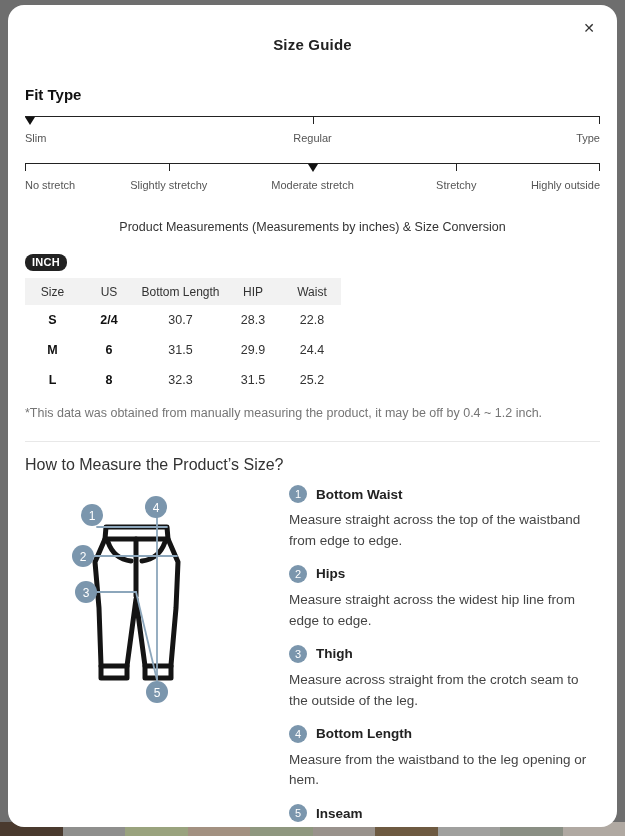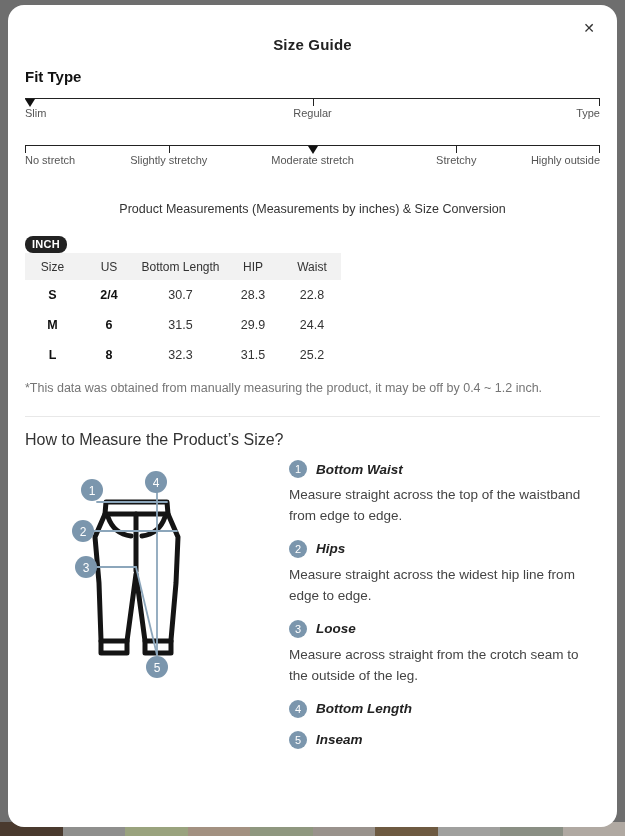--- a/index.html
+++ b/index.html
@@ -28,52 +28,52 @@
     position: absolute; top: 16px; right: 22px;
     font-size: 14px; color: #333; cursor: pointer;
     background: none; border: none; line-height: 1;
     font-family: "DejaVu Sans", sans-serif;
   }
   .modal-title {
     text-align: center; font-size: 15px; font-weight: 700; color: #222;
     margin-top: 15px; letter-spacing: .2px;
   }
   .section-heading {
-    font-size: 15px; font-weight: 700; color: #111; margin-top: 15px;
+    font-size: 15px; font-weight: 700; color: #111; margin-top: 33px;
   }
   .slider {
     position: relative; margin-top: 13px; height: 34px;
     border-top: 1px solid #222;
   }
   .slider .tick {
     position: absolute; top: 0; width: 1px; height: 7px; background: #222;
   }
   .slider .tick.end { transform: translateX(-100%); }
   .slider .marker {
     position: absolute; top: 0; width: 0; height: 0;
     border-left: 5.5px solid transparent;
     border-right: 5.5px solid transparent;
     border-top: 8px solid #111;
     transform: translateX(-30%);
   }
   .slider .marker.center { transform: translateX(-50%); }
   .slider .lbl {
-    position: absolute; top: 8px; font-size: 11px; color: #555; white-space: nowrap;
+    position: absolute; top: 15px; font-size: 11px; color: #555; white-space: nowrap;
   }
   .slider .lbl.mid { transform: translateX(-50%); }
   .slider .lbl.last { transform: translateX(-100%); }
   .measure-caption {
     text-align: center; font-size: 12.5px; color: #333; margin-top: 23px;
   }
   .unit-badge {
     display: inline-block; margin-top: 20px;
     background: #222222; color: #fff; font-size: 11px; font-weight: 700;
     padding: 2px 7px 3px 7px; letter-spacing: .3px; border-radius: 8px;
   }
-  table.size-table { border-collapse: collapse; table-layout: fixed; }
+  table.size-table { border-collapse: collapse; margin-top: 7px; table-layout: fixed; }
   table.size-table th {
     background: #f2f2f2; font-weight: 400; font-size: 12px; color: #333;
     height: 27px; text-align: center;
   }
   table.size-table td {
     font-size: 12.5px; color: #333; height: 30px; text-align: center;
   }
   table.size-table td.strong { font-weight: 700; color: #111; }
   .table-note { margin-top: 11px; font-size: 12.5px; color: #757575; }
   .divider { border: none; border-top: 1px solid #e8e8e8; margin-top: 21px; }
@@ -82,21 +82,21 @@
   .diagram-col { width: 264px; flex: 0 0 264px; }
   .items-col { flex: 1; padding-top: 10px; }
   .howto-item { margin-bottom: 13px; }
   .item-head { display: flex; align-items: center; gap: 9px; }
   .num-circle {
     width: 18px; height: 18px; border-radius: 50%;
     background: #7b96ad; color: #fff; font-size: 11px;
     display: flex; align-items: center; justify-content: center;
     flex: 0 0 18px;
   }
-  .item-title { font-size: 13.5px; font-weight: 700; color: #222; font-style: italic; }
+  .item-title { font-size: 13.5px; font-weight: 700; color: #222; }
   .item-desc { margin-top: 7px; font-size: 13.5px; color: #444; line-height: 1.55; }
   .pants-svg { margin-left: 14px; margin-top: 11px; display: block; }
 </style>
 </head>
 <body>
 
 <div class="backdrop-strip">
   <div style="background:#4a3a2e"></div>
   <div style="background:#8f8f8d"></div>
   <div style="background:#9aa37e"></div>
@@ -248,30 +248,31 @@
         <div class="item-head">
           <span class="num-circle">2</span>
           <span class="item-title">Hips</span>
         </div>
         <div class="item-desc">Measure straight across the widest hip line from edge to edge.</div>
       </div>
 
       <div class="howto-item">
         <div class="item-head">
           <span class="num-circle">3</span>
-          <span class="item-title">Loose</span>
+          <span class="item-title">Thigh</span>
         </div>
         <div class="item-desc">Measure across straight from the crotch seam to the outside of the leg.</div>
       </div>
 
       <div class="howto-item">
         <div class="item-head">
           <span class="num-circle">4</span>
           <span class="item-title">Bottom Length</span>
         </div>
+        <div class="item-desc">Measure from the waistband to the leg opening or hem.</div>
       </div>
 
       <div class="howto-item">
         <div class="item-head">
           <span class="num-circle">5</span>
           <span class="item-title">Inseam</span>
         </div>
 
       </div>
 

